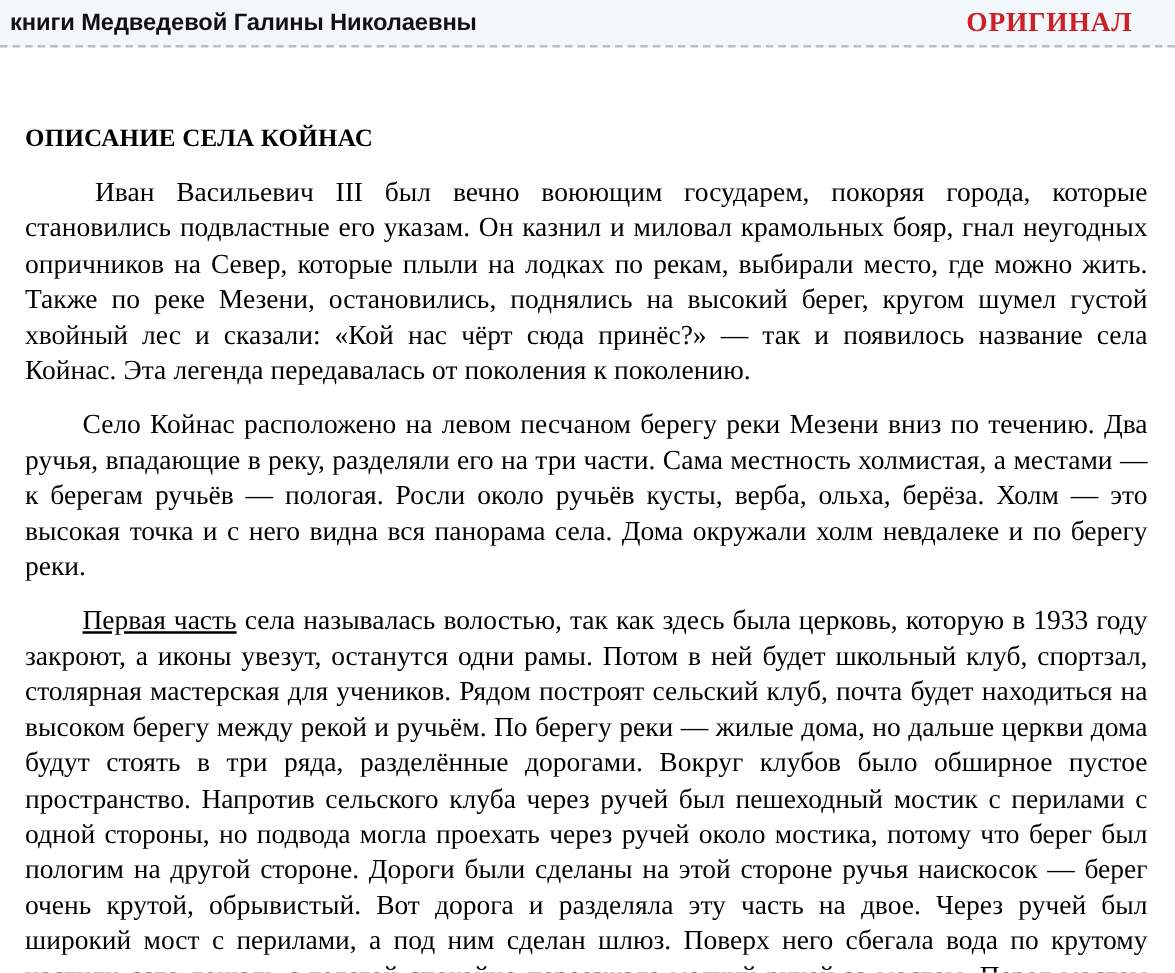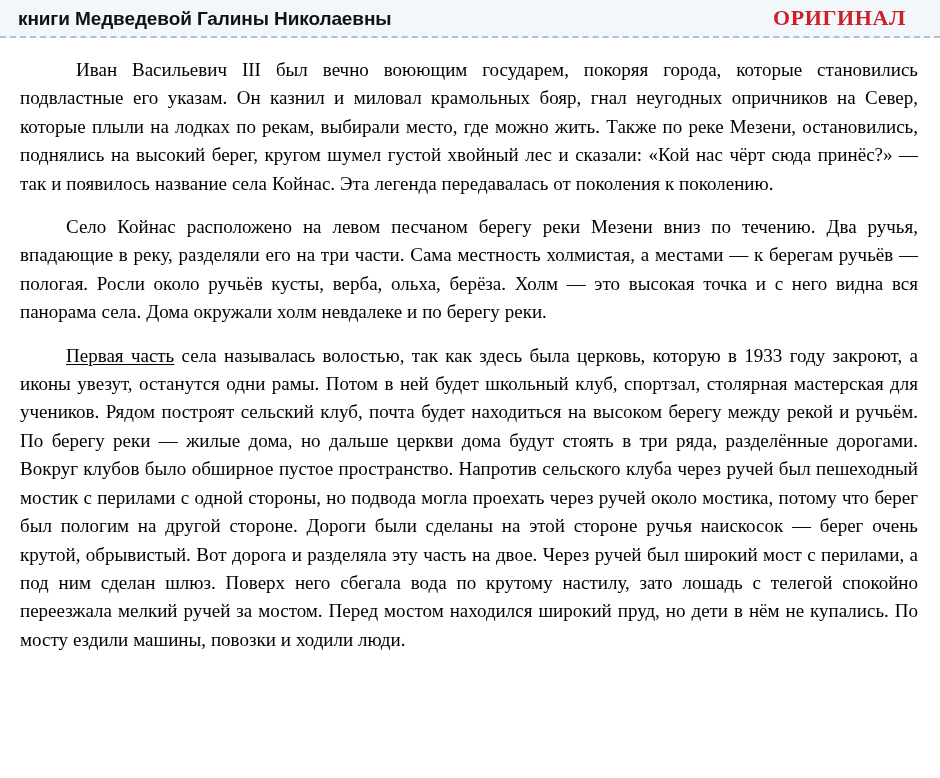--- a/index.html
+++ b/index.html
@@ -20,21 +20,21 @@
   .header-bar {
     position: relative;
     width: 100%;
     height: 38px;
     box-sizing: border-box;
     background: #f2f7fb;
     border-bottom: 2px dashed #b9bfc6;
     display: flex;
     align-items: center;
     justify-content: space-between;
-    padding: 0 34px 0 18px;
+    padding: 0 34px 0 8px;
   }
   .site-title {
     font-family: "Liberation Sans", "DejaVu Sans", sans-serif;
     font-weight: bold;
     font-size: 19px;
     letter-spacing: -0.1px;
     color: #111111;
     white-space: nowrap;
     line-height: 1;
   }
@@ -58,21 +58,21 @@
     font-weight: bold;
     font-size: 20px;
     letter-spacing: 0.2px;
     margin: 62px 0 0 0;
     line-height: 1.1;
   }
   .article {
     margin-top: 18px;
   }
   .para {
-    font-size: 19px;
+    font-size: 22px;
     line-height: 28.4px;
     text-align: justify;
     text-justify: inter-word;
     margin: 0 0 15px 0;
     text-indent: 56px;
     hyphens: none;
     word-spacing: 0.2px;
   }
   .para.tight-indent {
     text-indent: 46px;
@@ -88,20 +88,21 @@
 </head>
 <body>
 
 <div class="header-bar">
   <div class="site-title">книги Медведевой Галины Николаевны</div>
   <div class="badge-original">ОРИГИНАЛ</div>
 </div>
 
 <div class="doc">
 
+  <h1 class="doc-title">ОПИСАНИЕ СЕЛА КОЙНАС</h1>
 
   <div class="article">
 
     <p class="para">Иван Васильевич III был вечно воюющим государем, покоряя города, которые становились подвластные его указам. Он казнил и миловал крамольных бояр, гнал неугодных опричников на Север, которые плыли на лодках по рекам, выбирали место, где можно жить. Также по реке Мезени, остановились, поднялись на высокий берег, кругом шумел густой хвойный лес и сказали: «Кой нас чёрт сюда принёс?» — так и появилось название села Койнас. Эта легенда передавалась от поколения к поколению.</p>
 
     <p class="para tight-indent">Село Койнас расположено на левом песчаном берегу реки Мезени вниз по течению. Два ручья, впадающие в реку, разделяли его на три части. Сама местность холмистая, а местами — к берегам ручьёв — пологая. Росли около ручьёв кусты, верба, ольха, берёза. Холм — это высокая точка и с него видна вся панорама села. Дома окружали холм невдалеке и по берегу реки.</p>
 
     <p class="para tight-indent"><span class="underlined">Первая часть</span><span> села называлась волостью, так как здесь была церковь, которую в 1933 году закроют, а иконы увезут, останутся одни рамы. Потом в ней будет школьный клуб, спортзал, столярная мастерская для учеников. Рядом построят сельский клуб, почта будет находиться на высоком берегу между рекой и ручьём. По берегу реки — жилые дома, но дальше церкви дома будут стоять в три ряда, разделённые дорогами. Вокруг клубов было обширное пустое пространство. Напротив сельского клуба через ручей был пешеходный мостик с перилами с одной стороны, но подвода могла проехать через ручей около мостика, потому что берег был пологим на другой стороне. Дороги были сделаны на этой стороне ручья наискосок — берег очень крутой, обрывистый. Вот дорога и разделяла эту часть на двое. Через ручей был широкий мост с перилами, а под ним сделан шлюз. Поверх него сбегала вода по крутому настилу, зато лошадь с телегой спокойно переезжала мелкий ручей за мостом. Перед мостом находился широкий пруд, но дети в нём не купались. По мосту ездили машины, повозки и ходили люди.</span></p>
 
   </div>

